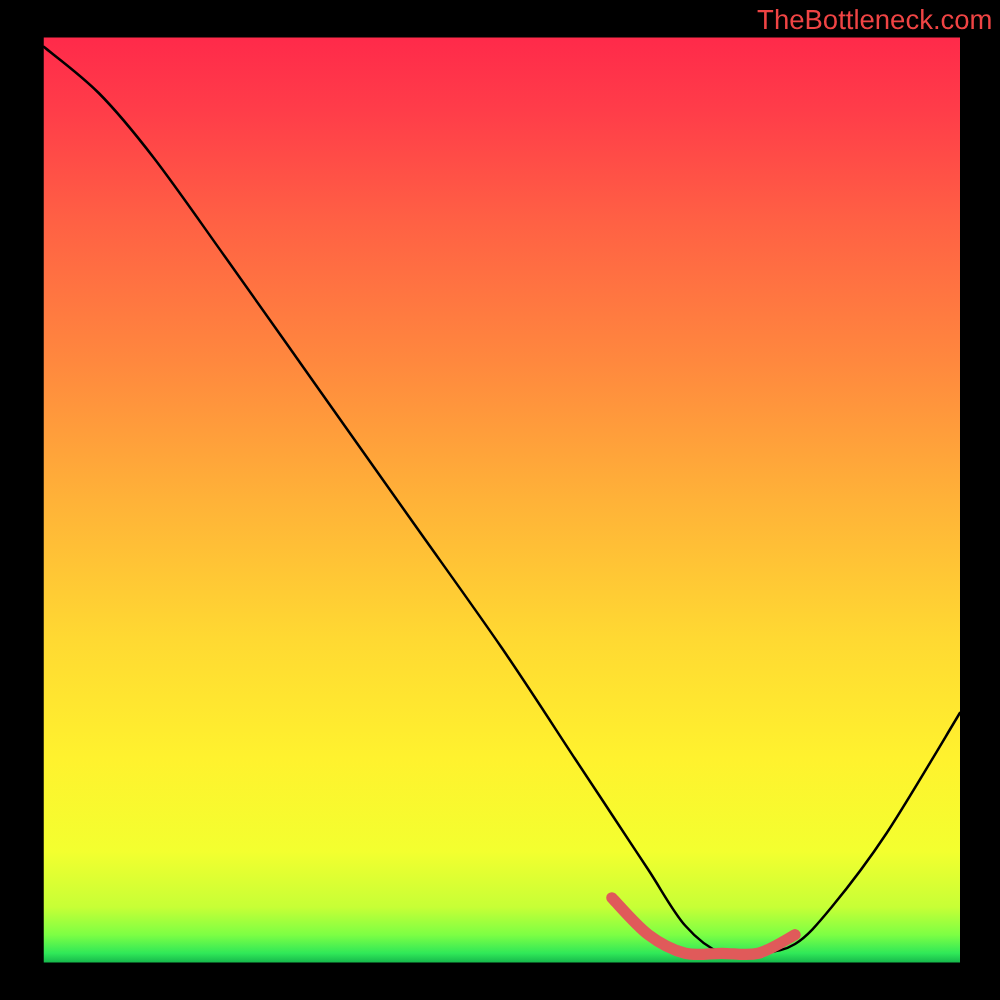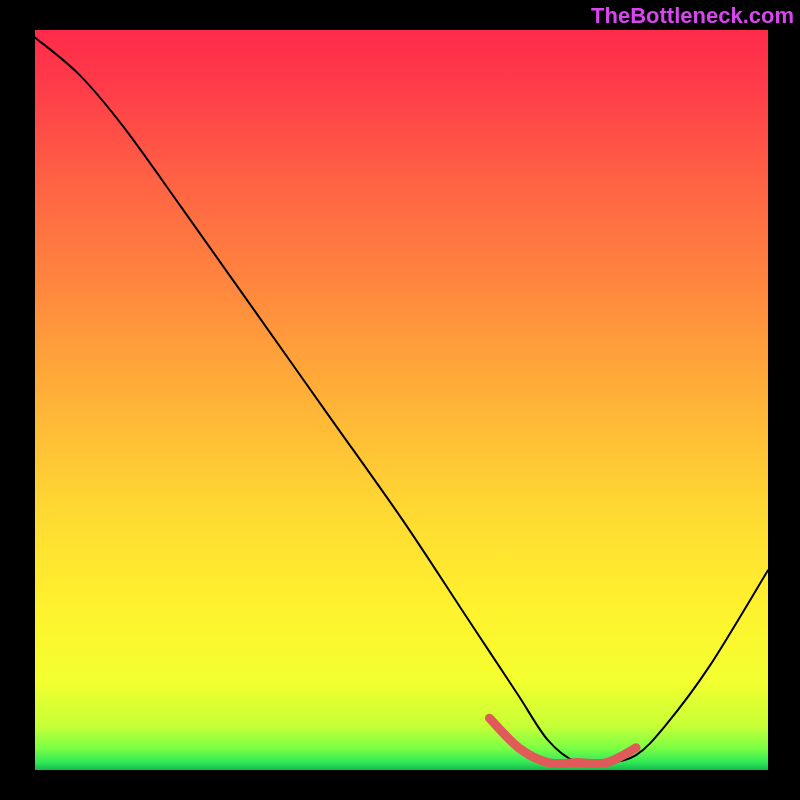--- a/index.html
+++ b/index.html
@@ -13,23 +13,23 @@
   }
   .wrap {
     position: relative;
     width: 800px;
     height: 800px;
   }
   .watermark {
     position: absolute;
     top: 3px;
     right: 6px;
-    color: #d946ef;
+    color: #ef4444;
     font-size: 22px;
-    font-weight: bold;
+    font-weight: normal;
     z-index: 10;
   }
   svg {
     position: absolute;
     top: 0;
     left: 0;
   }
 </style>
 </head>
 <body>

